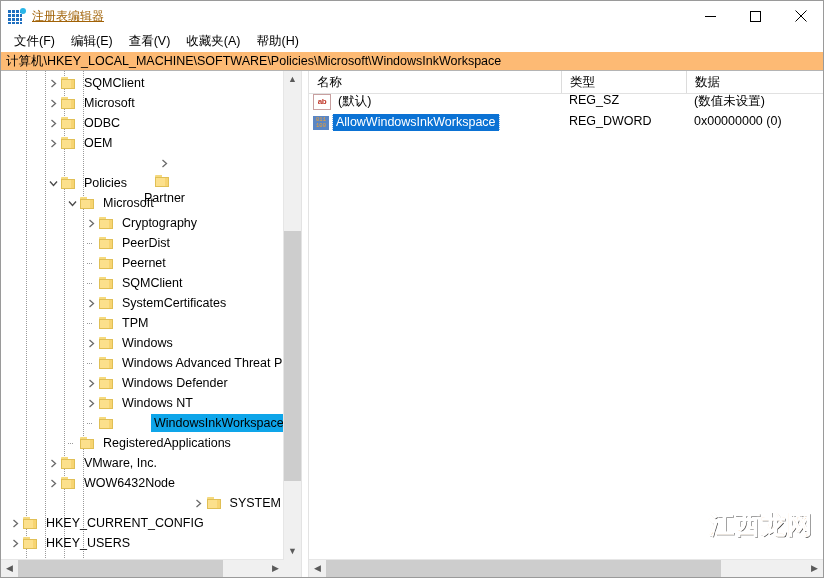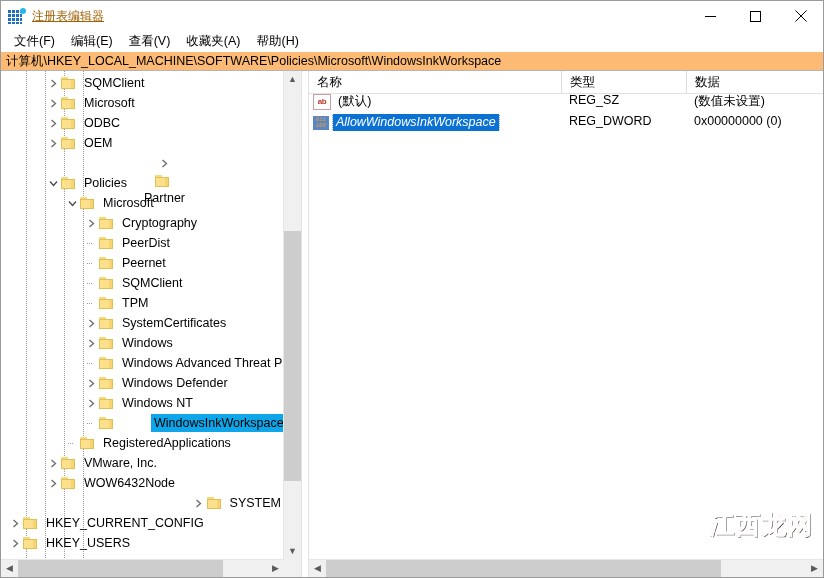--- a/index.html
+++ b/index.html
@@ -276,40 +276,40 @@
               </div>
               <div class="folder">
                 <div class="tab"></div>
                 <div class="body"></div>
               </div>
               <div class="lbl">SQMClient</div>
             </div>
             <div class="trow" style="padding-left: 82px;">
               <div class="twist">
                 <svg width="9" height="9" viewBox="0 0 9 9">
+                  <polyline points="2.5,1 6.5,4.5 2.5,8" fill="none" stroke="#6a6a6a" stroke-width="1.3"></polyline>
+                </svg>
+              </div>
+              <div class="folder">
+                <div class="tab"></div>
+                <div class="body"></div>
+              </div>
+              <div class="lbl">SystemCertificates</div>
+            </div>
+            <div class="trow" style="padding-left: 82px;">
+              <div class="twist">
+                <svg width="9" height="9" viewBox="0 0 9 9">
                   <line x1="0" y1="4.5" x2="5" y2="4.5" stroke="#9a9a9a" stroke-width="1" stroke-dasharray="1,1"></line>
                 </svg>
               </div>
               <div class="folder">
                 <div class="tab"></div>
                 <div class="body"></div>
               </div>
               <div class="lbl">TPM</div>
-            </div>
-            <div class="trow" style="padding-left: 82px;">
-              <div class="twist">
-                <svg width="9" height="9" viewBox="0 0 9 9">
-                  <polyline points="2.5,1 6.5,4.5 2.5,8" fill="none" stroke="#6a6a6a" stroke-width="1.3"></polyline>
-                </svg>
-              </div>
-              <div class="folder">
-                <div class="tab"></div>
-                <div class="body"></div>
-              </div>
-              <div class="lbl">SystemCertificates</div>
             </div>
             <div class="trow" style="padding-left: 82px;">
               <div class="twist">
                 <svg width="9" height="9" viewBox="0 0 9 9">
                   <polyline points="2.5,1 6.5,4.5 2.5,8" fill="none" stroke="#6a6a6a" stroke-width="1.3"></polyline>
                 </svg>
               </div>
               <div class="folder">
                 <div class="tab"></div>
                 <div class="body"></div>
@@ -482,21 +482,21 @@
               <div class="lcell name" style="width: 252px;">
                 <div class="val-icon icon-sz">
                   <div class="ab">ab</div>
                 </div>
                 <span class="name-text">(默认)</span>
               </div>
               <div class="lcell" style="width: 125px; padding-left: 8px;">REG_SZ</div>
               <div class="lcell" style="flex: 1 1 0%; padding-left: 8px;">(数值未设置)</div>
             </div>
             <div class="lrow sel">
-              <div class="lcell name" style="width: 252px; font-style: italic;">
+              <div class="lcell name" style="width: 252px;">
                 <div class="val-icon icon-dw">
                   <div class="bits">
                     <span>011</span>
                     <span>100</span>
                   </div>
                 </div>
                 <span class="name-text">AllowWindowsInkWorkspace</span>
               </div>
               <div class="lcell" style="width: 125px; padding-left: 8px;">REG_DWORD</div>
               <div class="lcell" style="flex: 1 1 0%; padding-left: 8px;">0x00000000 (0)</div>

